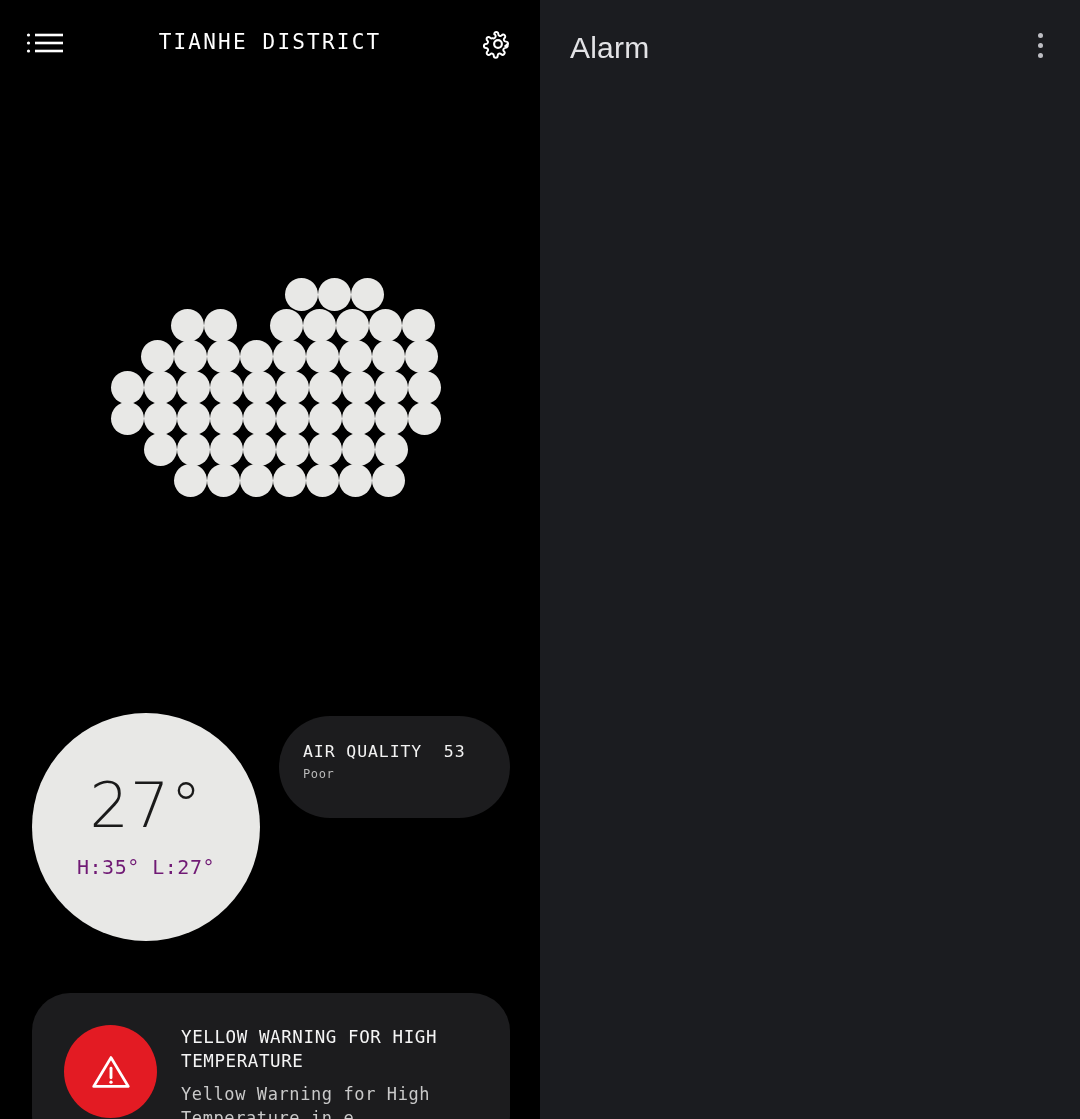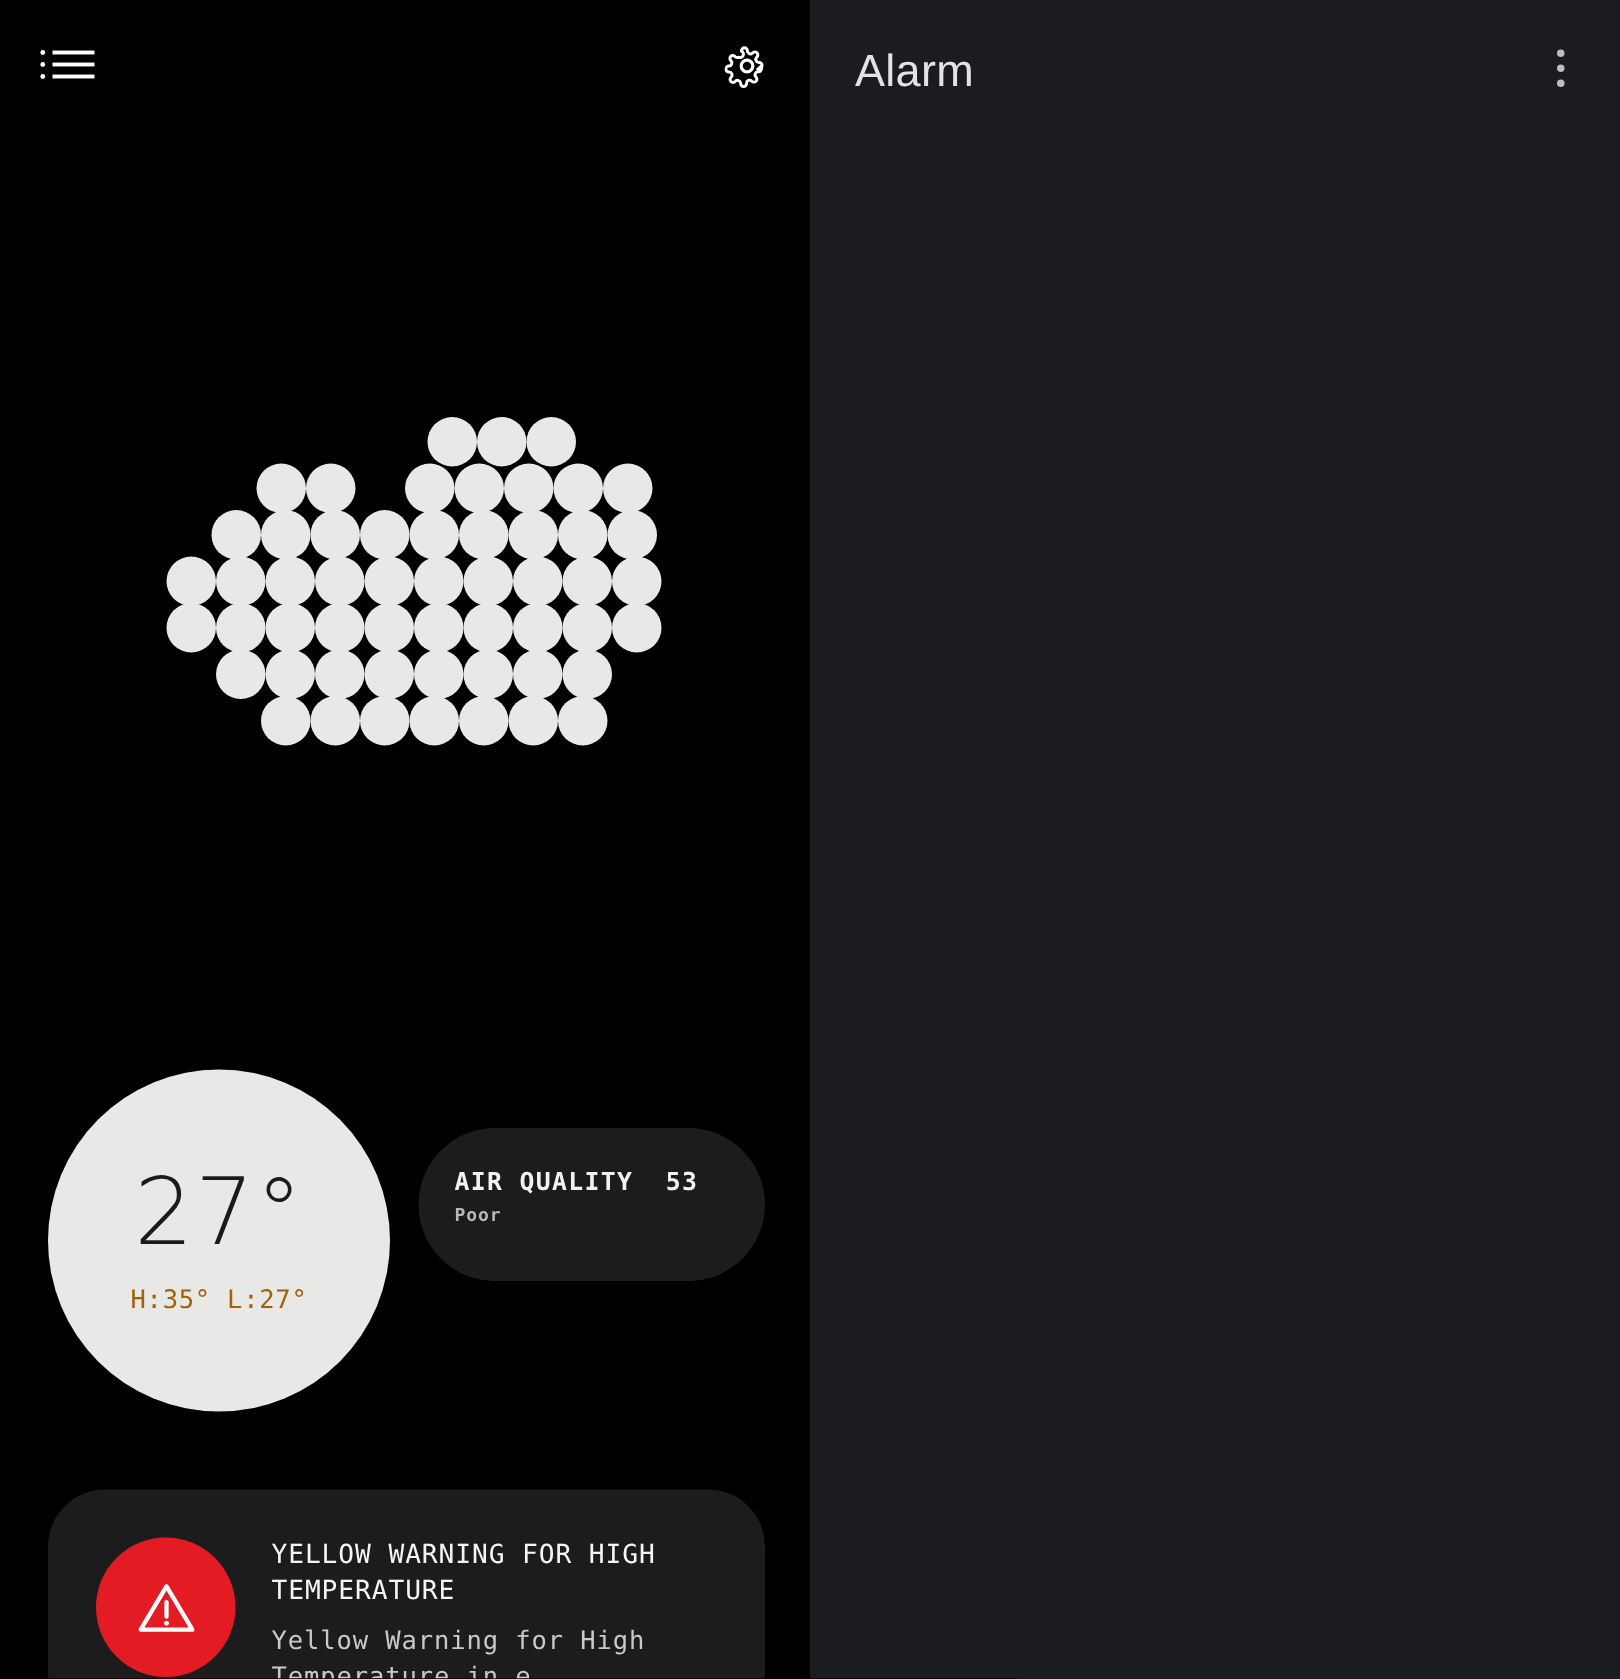--- a/index.html
+++ b/index.html
@@ -69,34 +69,34 @@
   .temp-big {
     color: #1a1a1a;
     font-family: "DejaVu Sans", sans-serif;
     font-size: 62px;
     font-weight: 300;
     line-height: 1;
     letter-spacing: 1px;
   }
   .temp-hl {
     margin-top: 18px;
-    color: #a16207;
-    font-family: "DejaVu Sans Mono", monospace;
-    font-size: 17px;
+    color: #701a75;
+    font-family: "DejaVu Sans Mono", monospace;
+    font-size: 20px;
     letter-spacing: 0.5px;
   }
 
   .metric-card {
     position: absolute; left: 279px;
     width: 231px; height: 102px;
     background: #1c1c1e;
     border-radius: 51px;
     padding: 26px 0 0 24px;
   }
-  .metric-card.aqi { top: 752px; font-weight: bold; }
+  .metric-card.aqi { top: 716px; }
   .metric-card.uv  { top: 841px; }
   .metric-title {
     color: #f2f2f2;
     font-family: "DejaVu Sans Mono", monospace;
     font-size: 16.5px;
     letter-spacing: 0.9px;
     white-space: pre;
   }
   .metric-sub {
     margin-top: 6px;
@@ -177,20 +177,21 @@
       <span>
         <svg class="list-icon" viewBox="0 0 38 24">
           <circle cx="2.5" cy="4" r="1.6" fill="#fff"></circle>
           <circle cx="2.5" cy="12" r="1.6" fill="#fff"></circle>
           <circle cx="2.5" cy="20" r="1.6" fill="#fff"></circle>
           <rect x="9" y="2.7" width="28" height="2.6" fill="#fff"></rect>
           <rect x="9" y="10.7" width="28" height="2.6" fill="#fff"></rect>
           <rect x="9" y="18.7" width="28" height="2.6" fill="#fff"></rect>
         </svg>
       </span>
+      <div class="w-title">TIANHE DISTRICT</div>
       <span class="gear-btn">
         <svg width="30" height="30" viewBox="0 0 24 24" fill="none" stroke="#ffffff" stroke-width="1.7">
           <circle cx="12" cy="12" r="3.1"></circle>
           <path d="M19.4 13.6a1.7 1.7 0 0 1 .34 1.87l-.1.18a1.7 1.7 0 0 1-1.59 1h-.2a1.7 1.7 0 0 0-1.55 1.03 1.7 1.7 0 0 0 .33 1.85l.13.14a1.7 1.7 0 0 1-.02 2.4 1.7 1.7 0 0 1-2.4 0l-.14-.14a1.7 1.7 0 0 0-1.85-.33 1.7 1.7 0 0 0-1.03 1.55v.2a1.7 1.7 0 0 1-3.4 0v-.1a1.7 1.7 0 0 0-1.11-1.55 1.7 1.7 0 0 0-1.85.33l-.14.14a1.7 1.7 0 1 1-2.4-2.4l.14-.14a1.7 1.7 0 0 0 .33-1.85 1.7 1.7 0 0 0-1.55-1.03h-.2a1.7 1.7 0 0 1 0-3.4h.1a1.7 1.7 0 0 0 1.55-1.11 1.7 1.7 0 0 0-.33-1.85l-.14-.14a1.7 1.7 0 1 1 2.4-2.4l.14.14a1.7 1.7 0 0 0 1.85.33h.08A1.7 1.7 0 0 0 8.4 4.8v-.2a1.7 1.7 0 1 1 3.4 0v.1a1.7 1.7 0 0 0 1.03 1.55 1.7 1.7 0 0 0 1.85-.33l.14-.14a1.7 1.7 0 1 1 2.4 2.4l-.14.14a1.7 1.7 0 0 0-.33 1.85v.08a1.7 1.7 0 0 0 1.55 1.03h.2a1.7 1.7 0 0 1 0 3.4h-.1a1.7 1.7 0 0 0-1.0.92z" transform="translate(0.5,-1.5) scale(0.93) translate(0.8,1.2)"></path>
         </svg>
       </span>
     </div>
 
     <div class="cloud-wrap">
 

